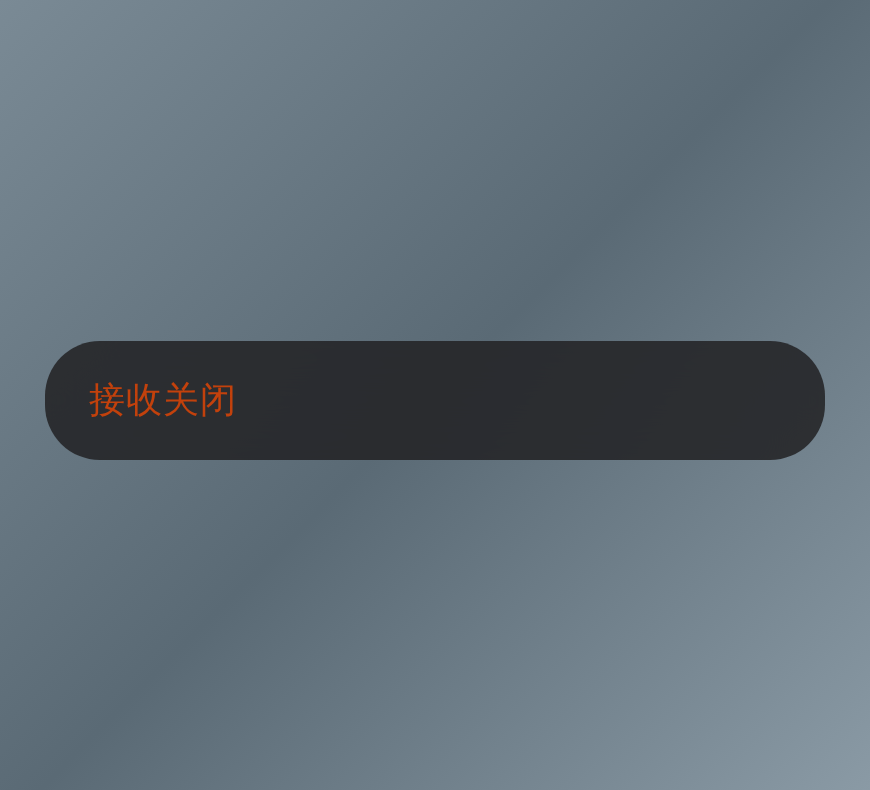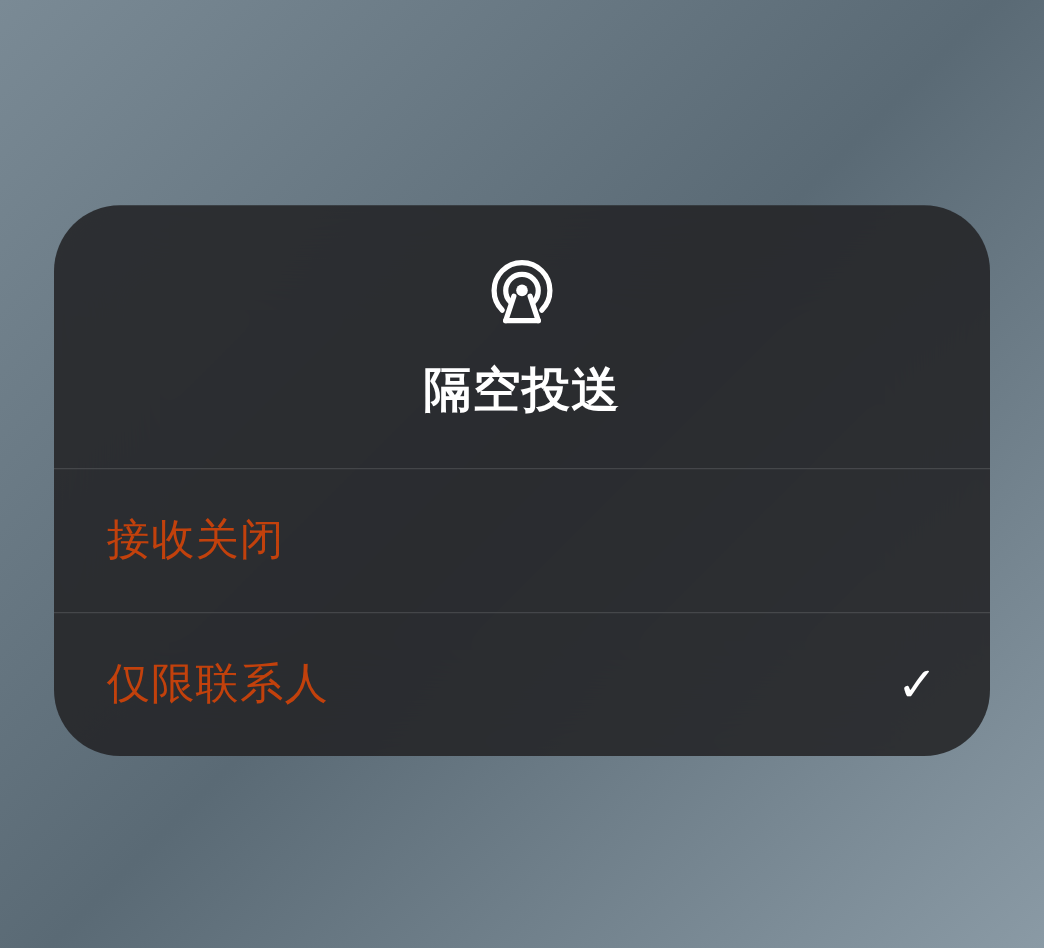--- a/index.html
+++ b/index.html
@@ -76,37 +76,20 @@
     }
     
     .hidden {
       visibility: hidden;
     }
   </style>
 </head>
 <body>
 
 <div class="panel">
-  <div class="header">
-    <div class="airdrop-icon">
-      <svg viewBox="0 0 64 64" fill="none" stroke="#ffffff" stroke-width="4.5" stroke-linecap="round">
-        <circle cx="32" cy="32" r="5" fill="#ffffff" stroke="none"></circle>
-        <path d="M 22 42 A 14 14 0 1 1 42 42"></path>
-        <path d="M 15 49 A 24 24 0 1 1 49 49"></path>
-        <path d="M 25 37 L 18 58"></path>
-        <path d="M 39 37 L 46 58"></path>
-        <path d="M 18 58 L 46 58"></path>
-      </svg>
-    </div>
-    <div class="title">隔空投送</div>
-  </div>
 
   <div class="option">
     <span class="option-label">接收关闭</span>
     <span class="checkmark hidden">✓</span>
   </div>
 
-  <div class="option">
-    <span class="option-label">仅限联系人</span>
-    <span class="checkmark">✓</span>
-  </div>
 
 </div>
 
 </body></html>

